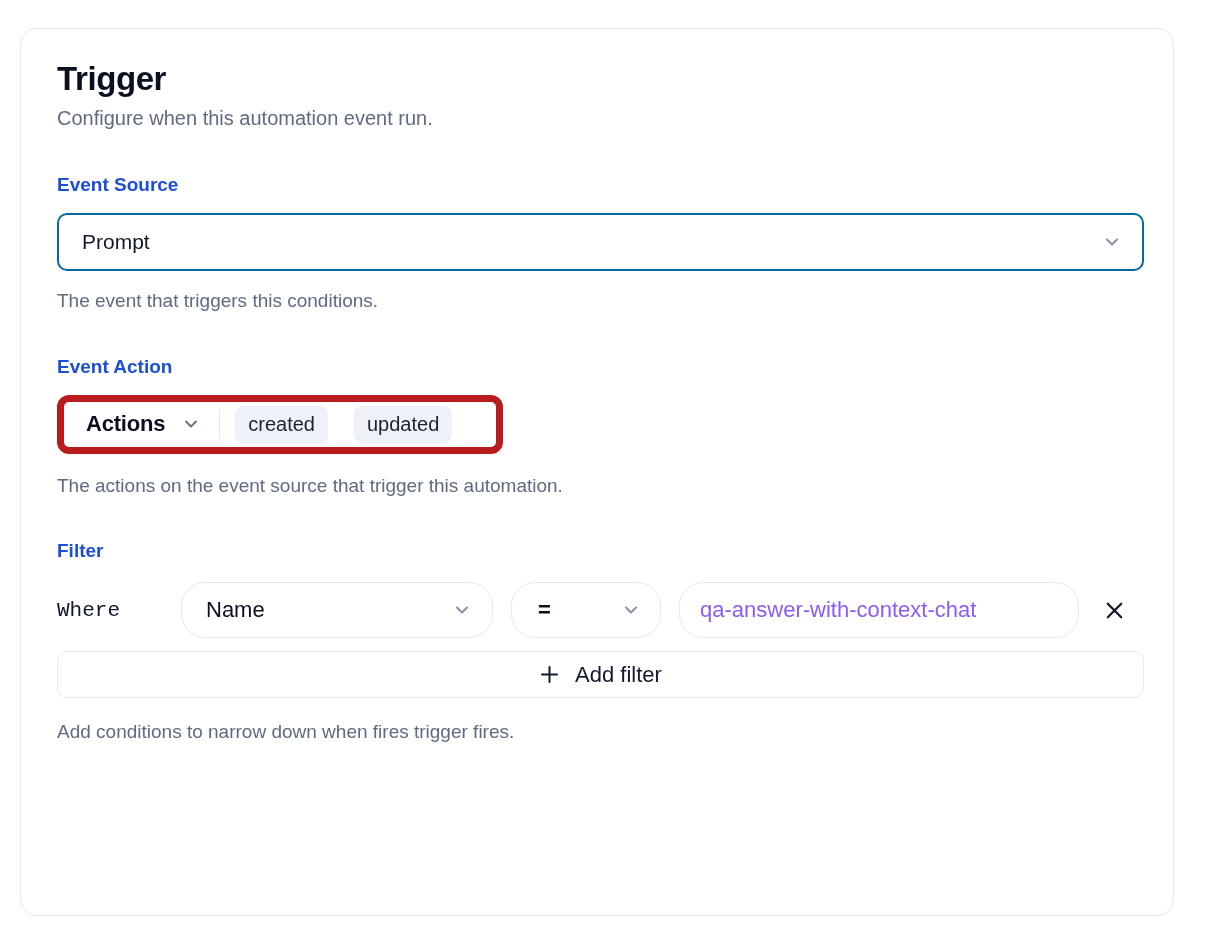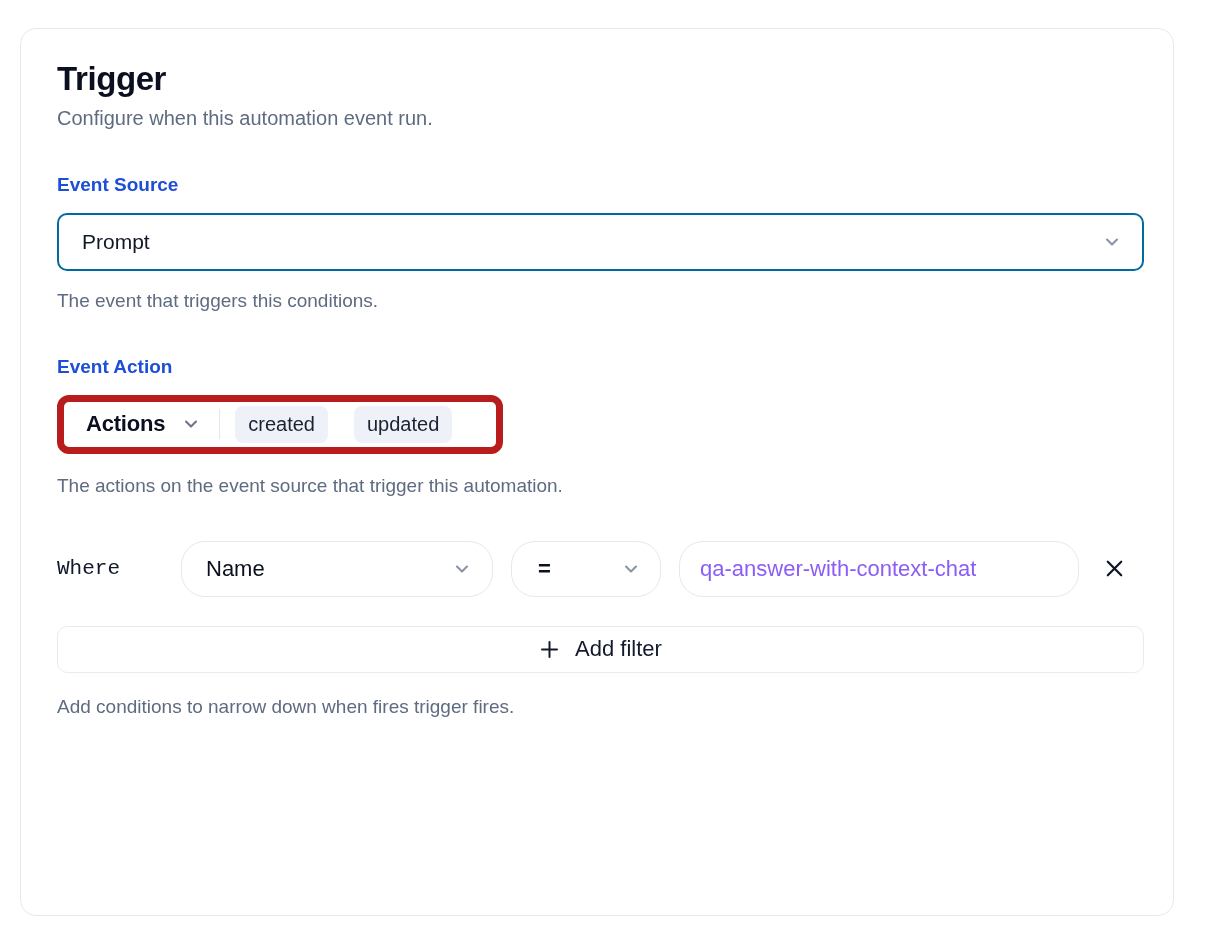--- a/index.html
+++ b/index.html
@@ -216,21 +216,21 @@
   }
   .x-icon { width: 23px; height: 23px; display: block; }
   .x-icon path {
     stroke: #0d1424;
     stroke-width: 2.3;
     stroke-linecap: round;
     fill: none;
   }
 
   .add-filter {
-    margin-top: 28px;
+    margin-top: 12px;
     width: 1087px;
     height: 47px;
     border: 1px solid #e9ebf1;
     border-radius: 10px;
     background: #ffffff;
     display: flex;
     align-items: center;
     justify-content: center;
     gap: 15px;
   }
@@ -289,20 +289,21 @@
         <div class="chip-row">
           <span class="chip">created</span>
           <span class="chip">updated</span>
         </div>
       </div>
 
       <div class="field-help help-action">The actions on the event source that trigger this automation.</div>
     </div>
 
     <div class="section-filter">
+      <div class="field-label">Filter</div>
 
       <div class="filter-row">
         <span class="where-label">Where</span>
 
         <div class="box field-select">
           <span class="value">Name</span>
           <span>
             <svg class="chev" viewBox="0 0 20 20">
                 <path d="M5 7.5 L10 12.5 L15 7.5"></path>
               </svg>

